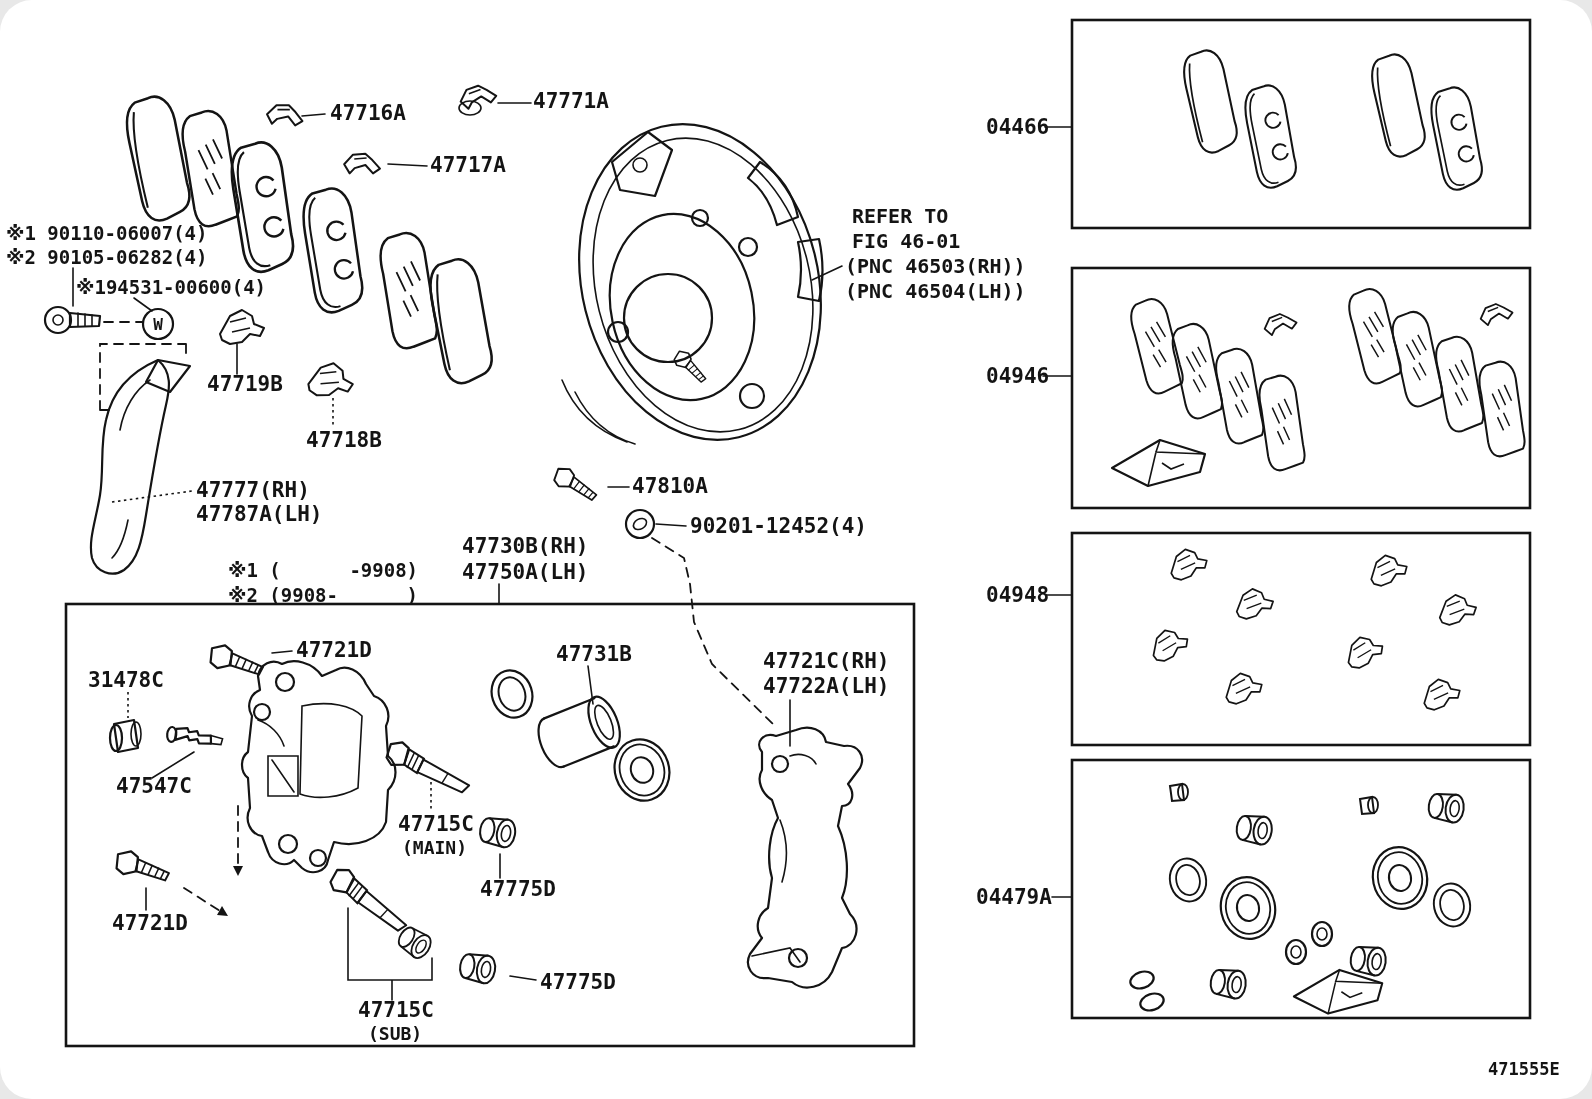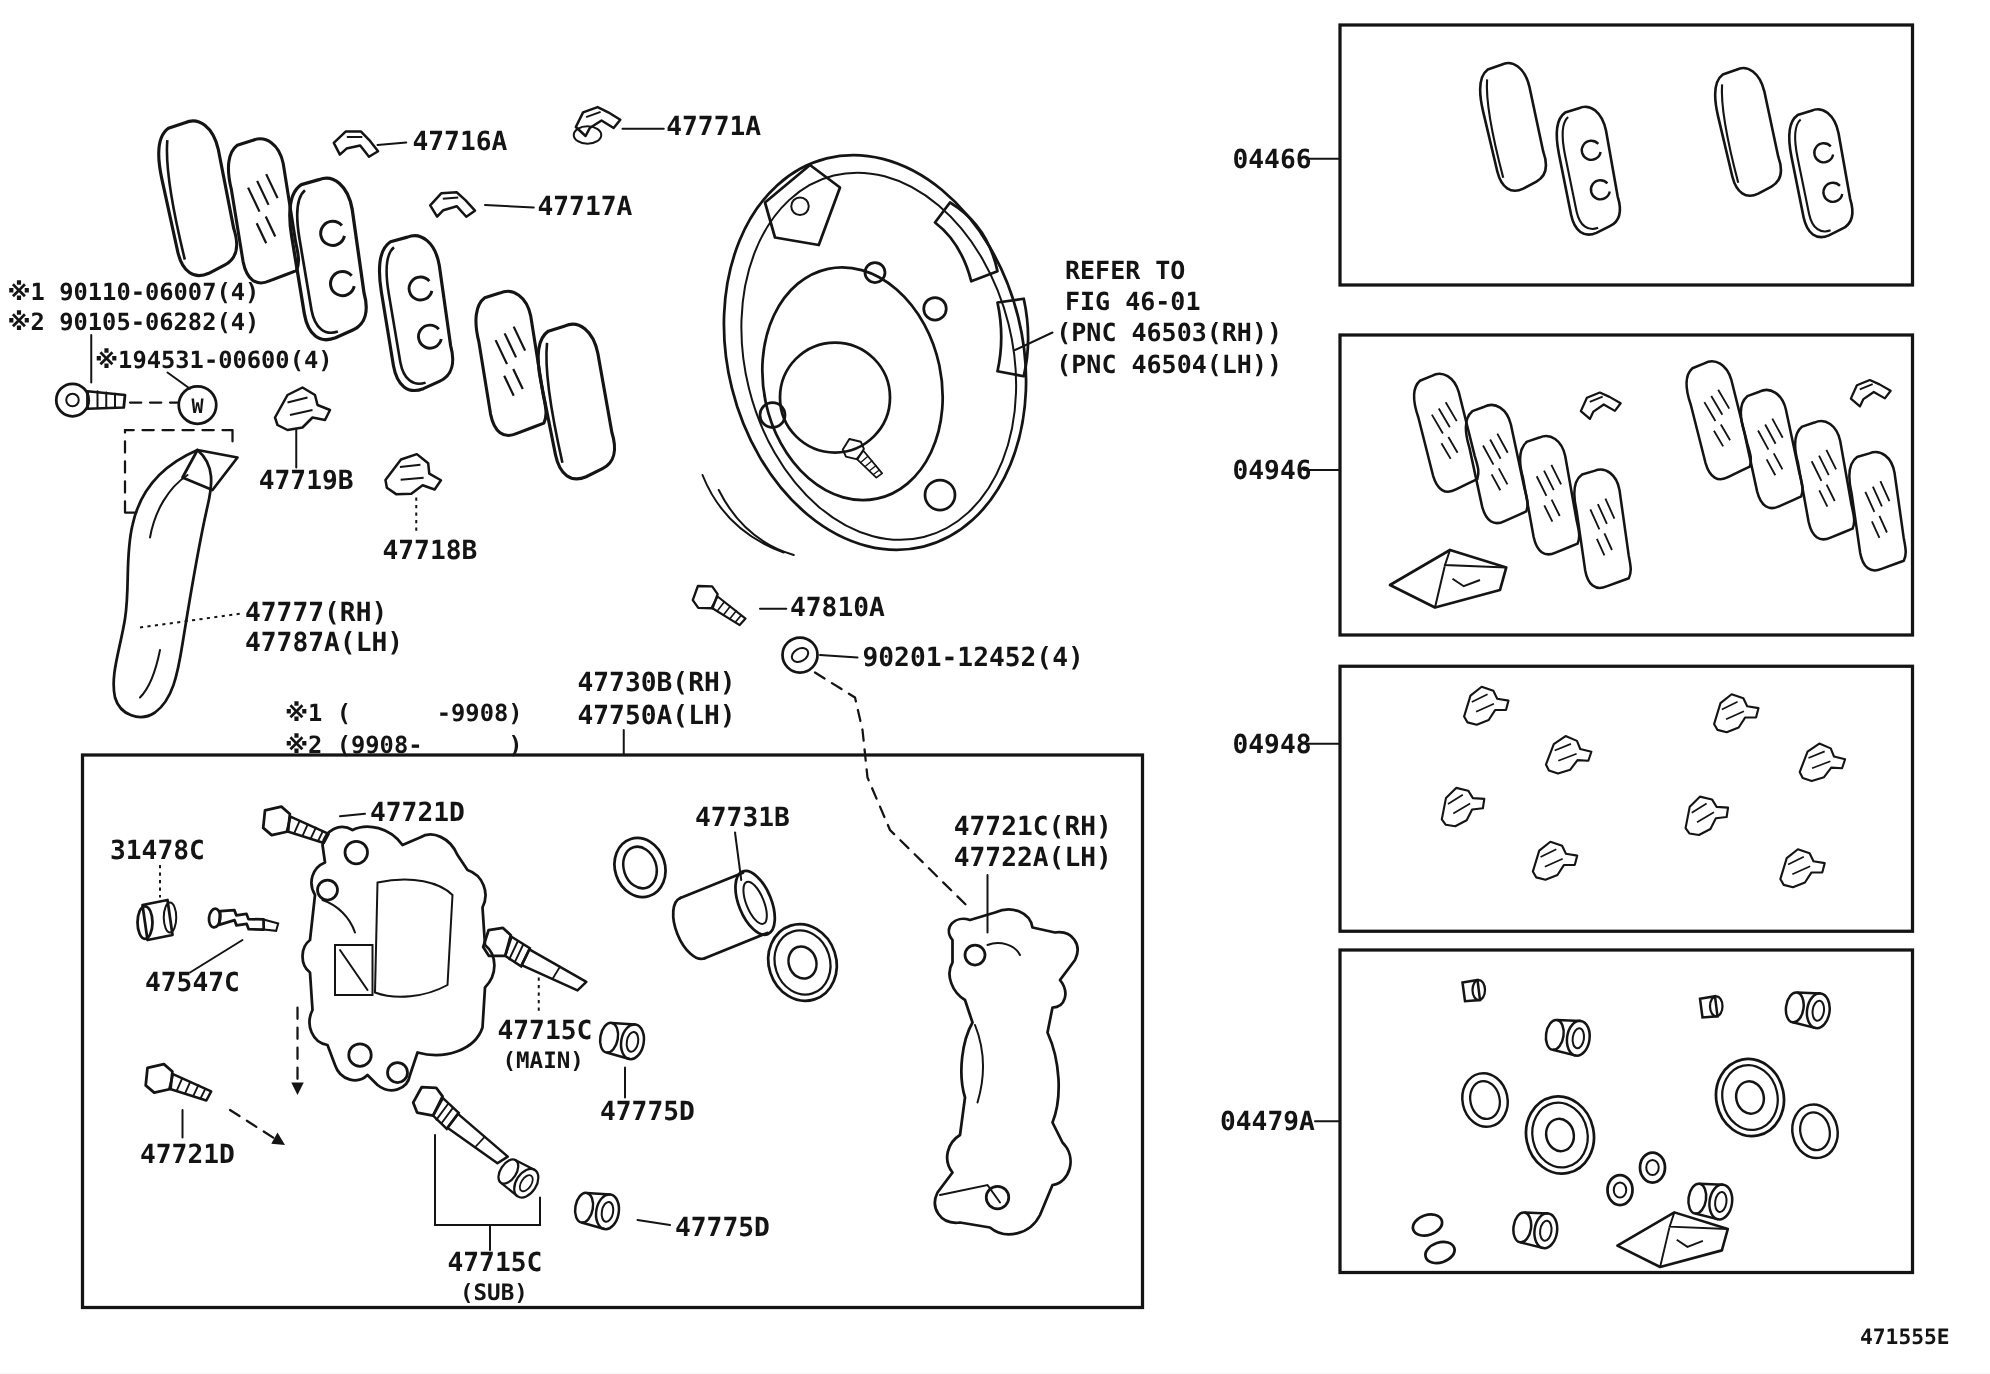--- a/index.html
+++ b/index.html
@@ -1,16 +1,16 @@
 <!DOCTYPE html>
 <html><head>
 <meta charset="utf-8">
 <style>
   html,body{margin:0;padding:0;background:#e8e8e8;}
-  .stage{position:relative;width:1592px;height:1099px;background:#ffffff;margin:0 auto;overflow:hidden;}
+  .stage{position:relative;width:1592px;height:1099px;background:#ffffff;margin:0 auto;overflow:hidden;border-radius:32px;}
   svg{display:block}
   .s{fill:none;stroke:#141414;stroke-width:2.2;stroke-linecap:round;stroke-linejoin:round}
   .thin{fill:none;stroke:#141414;stroke-width:1.6;stroke-linecap:round}
   .box{fill:none;stroke:#141414;stroke-width:2.6}
   .dash{fill:none;stroke:#141414;stroke-width:1.8;stroke-dasharray:9 7;stroke-linecap:round}
   .dot{fill:none;stroke:#141414;stroke-width:1.6;stroke-dasharray:2.5 3.5}
   .fillk{fill:#141414;stroke:none}
   text{fill:#141414}
   .lbl{font-family:"DejaVu Sans Mono","DejaVu Sans",monospace;font-weight:bold;font-size:21px;white-space:pre}
   .note{font-family:"DejaVu Sans Mono","DejaVu Sans",monospace;font-weight:bold;font-size:19px;white-space:pre}

